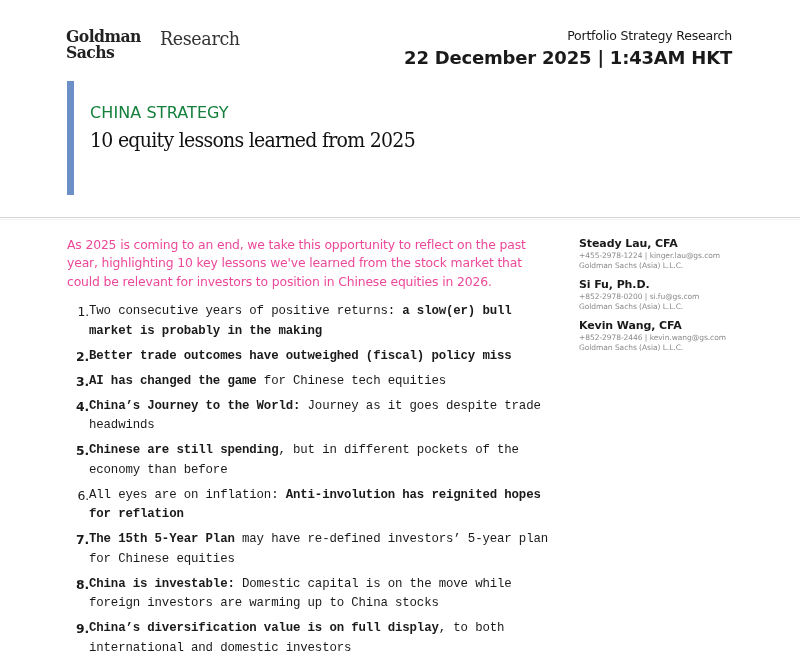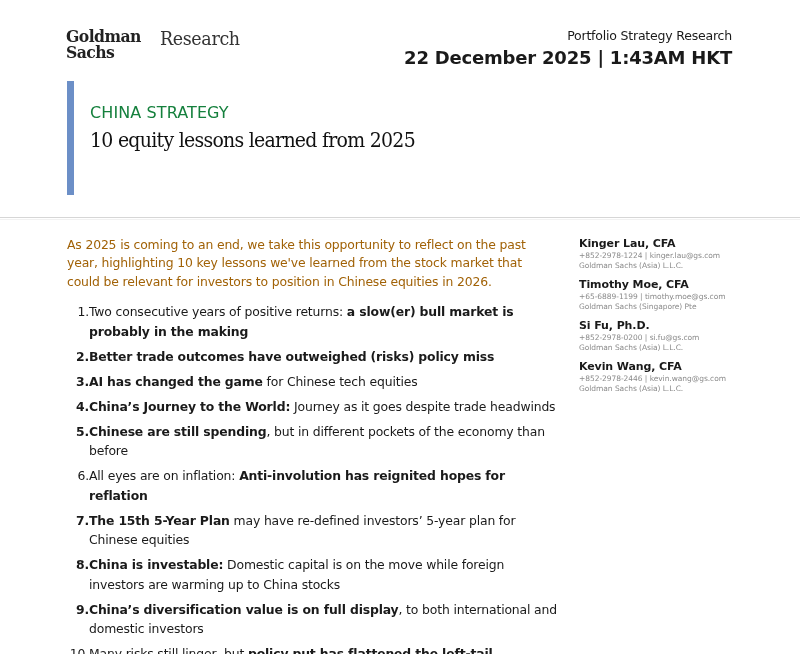--- a/index.html
+++ b/index.html
@@ -108,21 +108,21 @@
       background: #f2f2f2;
     }
     .intro {
       position: absolute;
       left: 67px;
       top: 236px;
       width: 490px;
       font-size: 12.4px;
       line-height: 18.3px;
       letter-spacing: -0.15px;
-      color: #a16207;
+      color: #ec4899;
     }
     .lessons {
       position: absolute;
       left: 56px;
       top: 302px;
       width: 505px;
       margin: 0;
       padding: 0;
       list-style: none;
     }
@@ -134,21 +134,21 @@
       color: #1a1a1a;
       margin-bottom: 5.5px;
     }
     .lesson-num {
       width: 33px;
       flex: 0 0 33px;
       text-align: right;
       padding-right: 0;
       box-sizing: border-box;
     }
-    .lesson-body { flex: 1; }
+    .lesson-body { flex: 1; font-family: Liberation Mono, monospace; }
     .lesson b { font-weight: bold; }
     .lesson-num.bold { font-weight: bold; }
     .authors {
       position: absolute;
       left: 579px;
       top: 237px;
       width: 200px;
     }
     .author { margin-bottom: 8px; }
     .author-name {
@@ -190,21 +190,21 @@
 
 <div class="intro">As 2025 is coming to an end, we take this opportunity to reflect on the past year, highlighting 10 key lessons we've learned from the stock market that could be relevant for investors to position in Chinese equities in 2026.</div>
 
 <ol class="lessons">
   <li class="lesson">
     <div class="lesson-num">1.</div>
     <div class="lesson-body"><span>Two consecutive years of positive returns: </span><b>a slow(er) bull market is probably in the making</b><span></span></div>
   </li>
   <li class="lesson">
     <div class="lesson-num bold">2.</div>
-    <div class="lesson-body"><span></span><b>Better trade outcomes have outweighed (risks) policy miss</b><span></span></div>
+    <div class="lesson-body"><span></span><b>Better trade outcomes have outweighed (fiscal) policy miss</b><span></span></div>
   </li>
   <li class="lesson">
     <div class="lesson-num bold">3.</div>
     <div class="lesson-body"><span></span><b>AI has changed the game</b><span> for Chinese tech equities</span></div>
   </li>
   <li class="lesson">
     <div class="lesson-num bold">4.</div>
     <div class="lesson-body"><span></span><b>China’s Journey to the World:</b><span> Journey as it goes despite trade headwinds</span></div>
   </li>
   <li class="lesson">
@@ -228,28 +228,23 @@
     <div class="lesson-body"><span></span><b>China’s diversification value is on full display</b><span>, to both international and domestic investors</span></div>
   </li>
   <li class="lesson">
     <div class="lesson-num">10.</div>
     <div class="lesson-body"><span>Many risks still linger, but </span><b>policy put has flattened the left-tail</b><span></span></div>
   </li>
 </ol>
 
 <div class="authors">
   <div class="author">
-    <div class="author-name">Kinger Lau, CFA</div>
-    <div class="author-contact">+852-2978-1224 | kinger.lau@gs.com</div>
+    <div class="author-name">Steady Lau, CFA</div>
+    <div class="author-contact">+455-2978-1224 | kinger.lau@gs.com</div>
     <div class="author-firm">Goldman Sachs (Asia) L.L.C.</div>
-  </div>
-  <div class="author">
-    <div class="author-name">Timothy Moe, CFA</div>
-    <div class="author-contact">+65-6889-1199 | timothy.moe@gs.com</div>
-    <div class="author-firm">Goldman Sachs (Singapore) Pte</div>
   </div>
   <div class="author">
     <div class="author-name">Si Fu, Ph.D.</div>
     <div class="author-contact">+852-2978-0200 | si.fu@gs.com</div>
     <div class="author-firm">Goldman Sachs (Asia) L.L.C.</div>
   </div>
   <div class="author">
     <div class="author-name">Kevin Wang, CFA</div>
     <div class="author-contact">+852-2978-2446 | kevin.wang@gs.com</div>
     <div class="author-firm">Goldman Sachs (Asia) L.L.C.</div>

